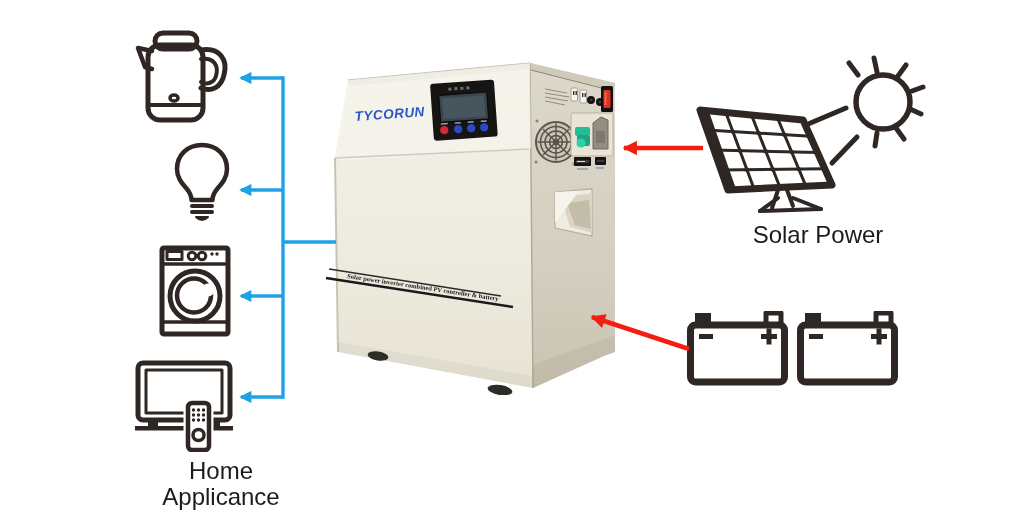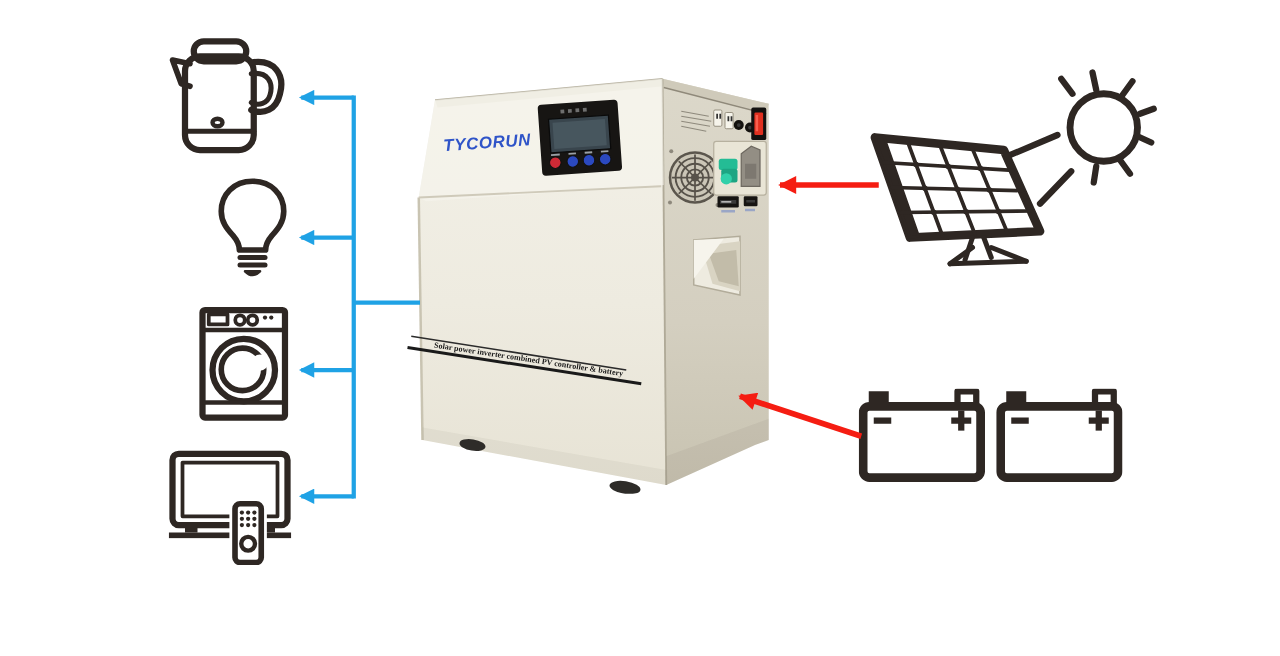--- a/index.html
+++ b/index.html
@@ -71,20 +71,21 @@
             <circle cx="68.5" cy="55" r="1.7"></circle>
           <circle cx="58.5" cy="60" r="1.7"></circle>
             <circle cx="63.5" cy="60" r="1.7"></circle>
             <circle cx="68.5" cy="60" r="1.7"></circle>
         </g>
         <circle cx="63.5" cy="75" r="5.5" stroke-width="3.5"></circle>
       </g>
     </g>
   </svg>
 
+  <div class="label" style="left:128px;top:458px;width:186px">Home Applicance</div>
 
   <svg class="abs" style="left:325px;top:45px" width="300" height="350" viewBox="0 0 300 350">
     <defs>
       <linearGradient id="gFront" x1="0" y1="0" x2="0" y2="1">
         <stop offset="0" stop-color="#f3f1e8"></stop>
           <stop offset="0.55" stop-color="#eeebe0"></stop>
           <stop offset="1" stop-color="#e7e3d5"></stop>
       </linearGradient>
       <linearGradient id="gSide" x1="0" y1="0" x2="0" y2="1">
         <stop offset="0" stop-color="#dcd8ca"></stop>
@@ -257,20 +258,21 @@
       <g stroke-width="4">
         <line x1="103" y1="150" x2="97" y2="168"></line>
         <line x1="112" y1="150" x2="118" y2="166"></line>
         <line x1="85" y1="171" x2="146" y2="169"></line>
         <line x1="85" y1="171" x2="103" y2="158"></line>
         <line x1="118" y1="158" x2="146" y2="169"></line>
       </g>
     </g>
   </svg>
 
+  <div class="label" style="left:738px;top:222px;width:160px">Solar Power</div>
 
   <svg class="abs" style="left:687px;top:311px" width="101" height="75" viewBox="0 0 101 75">
     <g stroke="#2e2723" stroke-linejoin="round">
       <rect x="8" y="2" width="16" height="14" fill="#2e2723" stroke="none"></rect>
       <rect x="79" y="2" width="15" height="13" fill="#ffffff" stroke-width="5"></rect>
       <rect x="3.5" y="14" width="94" height="57" rx="5" fill="#ffffff" stroke-width="7"></rect>
       <rect x="12" y="23" width="14" height="5" fill="#2e2723" stroke="none"></rect>
       <rect x="74" y="23" width="16" height="5" fill="#2e2723" stroke="none"></rect>
       <rect x="79.5" y="17.5" width="5" height="16" fill="#2e2723" stroke="none"></rect>
     </g>

